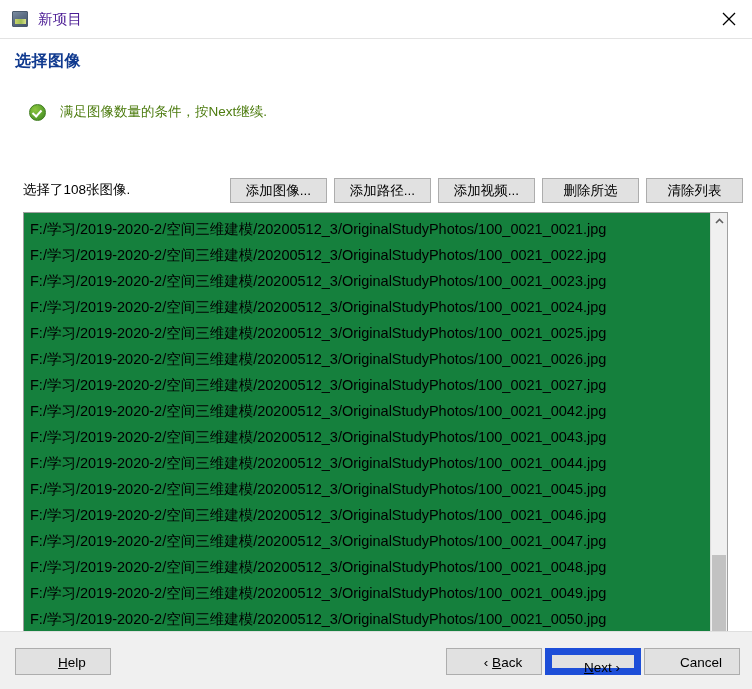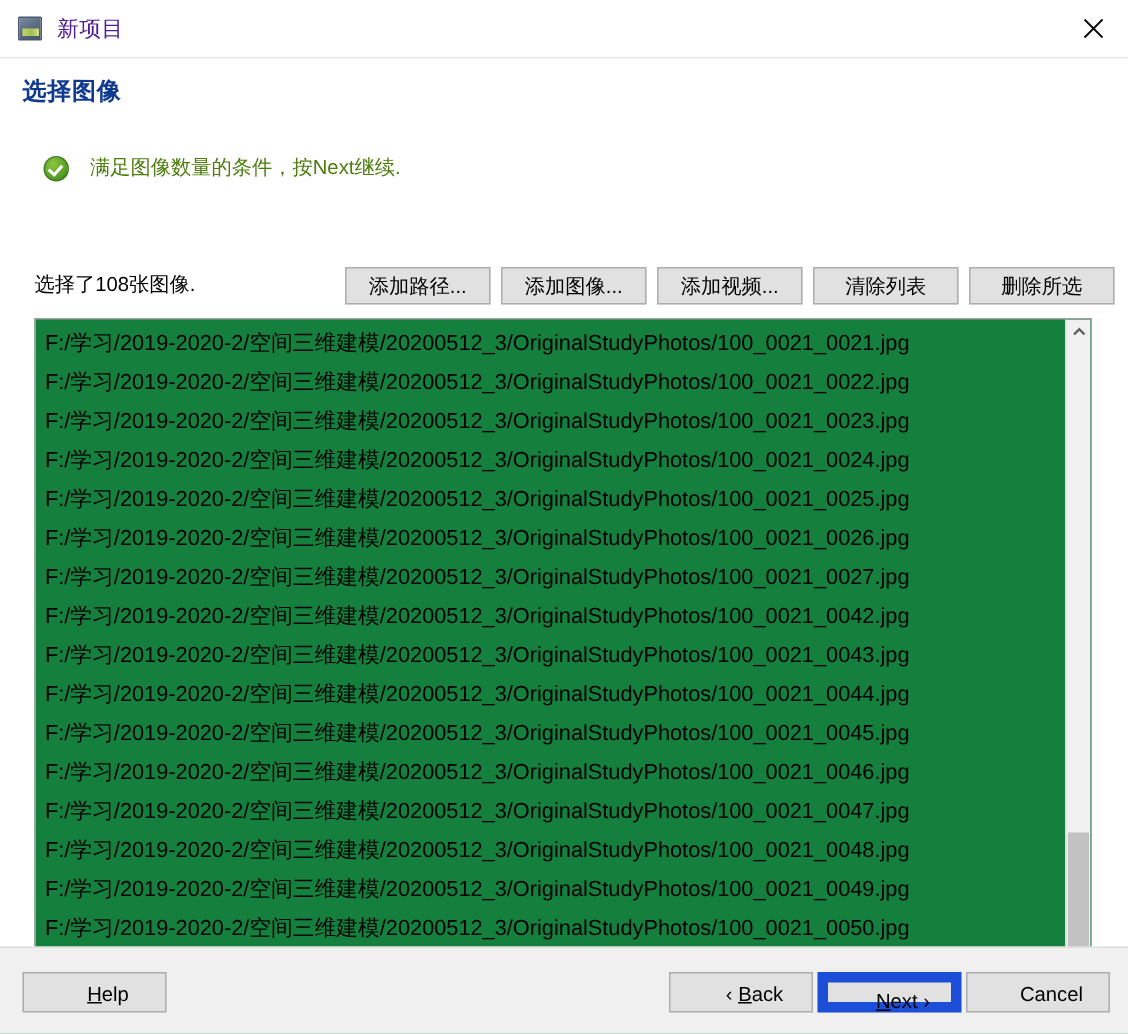--- a/index.html
+++ b/index.html
@@ -267,25 +267,25 @@
   <div class="page-title">选择图像</div>
 
   <div class="status-row">
     <div class="check-icon"></div>
     <div class="status-text">满足图像数量的条件，按Next继续.</div>
   </div>
 
   <div class="count-label">选择了108张图像.</div>
 
   <div class="action-bar">
+    <button class="btn">添加图像...</button>
     <button class="btn">添加路径...</button>
-    <button class="btn">添加图像...</button>
     <button class="btn">添加视频...</button>
+    <button class="btn">删除所选</button>
     <button class="btn">清除列表</button>
-    <button class="btn">删除所选</button>
   </div>
 
   <div class="listbox">
     <div class="list-items" id="list-items">
         <div class="list-item">F:/学习/2019-2020-2/空间三维建模/20200512_3/OriginalStudyPhotos/100_0021_0021.jpg</div>
         <div class="list-item">F:/学习/2019-2020-2/空间三维建模/20200512_3/OriginalStudyPhotos/100_0021_0022.jpg</div>
         <div class="list-item">F:/学习/2019-2020-2/空间三维建模/20200512_3/OriginalStudyPhotos/100_0021_0023.jpg</div>
         <div class="list-item">F:/学习/2019-2020-2/空间三维建模/20200512_3/OriginalStudyPhotos/100_0021_0024.jpg</div>
         <div class="list-item">F:/学习/2019-2020-2/空间三维建模/20200512_3/OriginalStudyPhotos/100_0021_0025.jpg</div>
         <div class="list-item">F:/学习/2019-2020-2/空间三维建模/20200512_3/OriginalStudyPhotos/100_0021_0026.jpg</div>

